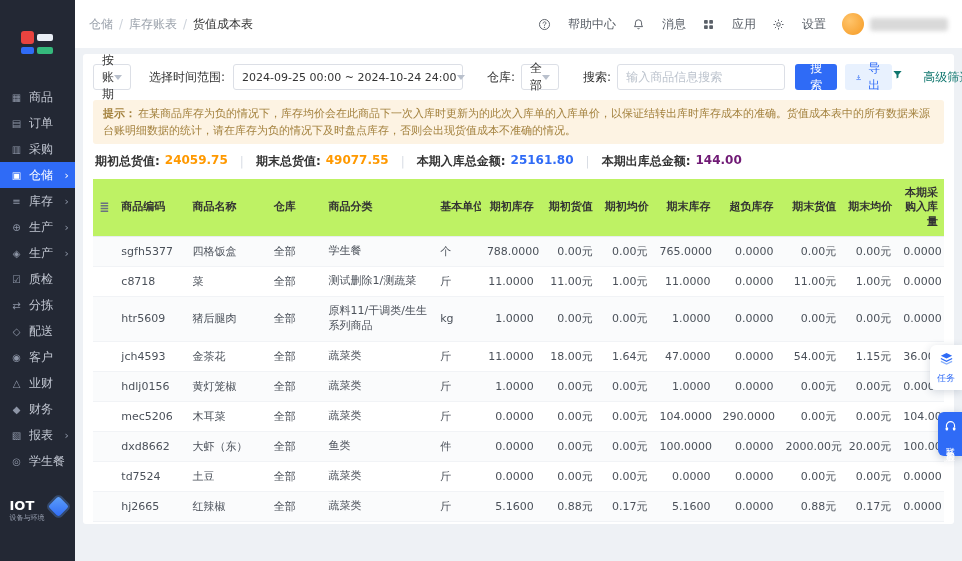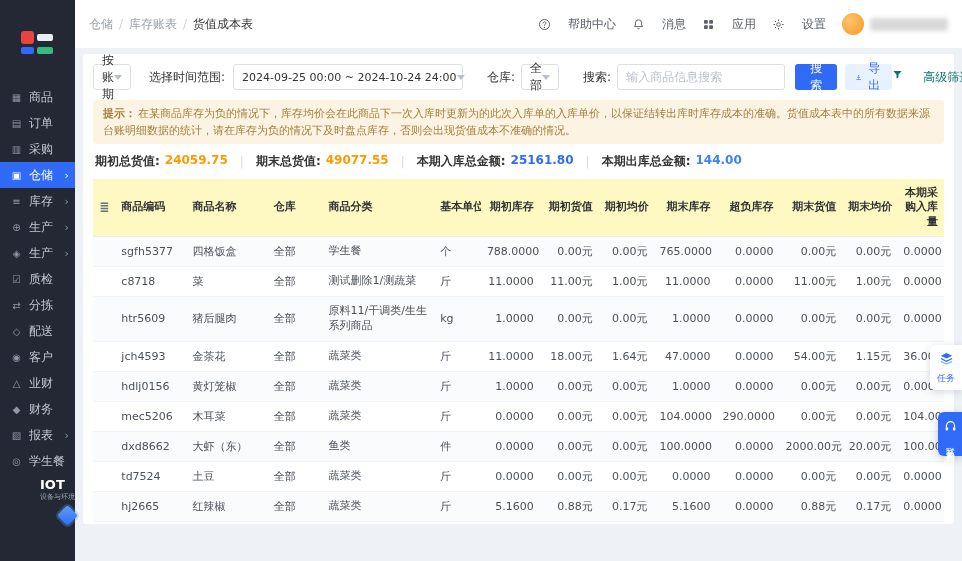--- a/index.html
+++ b/index.html
@@ -14,21 +14,21 @@
   .ls1 { width:13px; height:13px; background:#e8433f; border-radius:3px; }
   .ls2 { width:16px; height:7px; background:#e9eef5; border-radius:2px; }
   .ls3 { width:13px; height:7px; background:#2f6bf6; border-radius:2px; }
   .ls4 { width:16px; height:7px; background:#35b97c; border-radius:2px; }
   .menu-item { height:26px; display:flex; align-items:center; padding:0 6px 0 10px; font-size:12px; cursor:pointer; position:relative; }
   .menu-item .micon { width:13px; flex:0 0 13px; margin-right:6px; font-size:10px; color:#8d95a6; text-align:center; }
   .menu-item.active { background:#2f6bf6; color:#fff; }
   .menu-item.active .micon { color:#fff; }
   .menu-arrow { position:absolute; right:6px; font-size:11px; color:#8d95a6; }
   .menu-item.active .menu-arrow { color:#fff; }
-  .sidebar-footer { position:absolute; left:0; right:0; bottom:38px; display:flex; align-items:flex-end; justify-content:center; gap:6px;flex-direction:column; }
+  .sidebar-footer { position:absolute; left:0; right:0; bottom:38px; display:flex; align-items:flex-start; justify-content:center; gap:6px; }
   .iot-title { font-weight:bold; color:#fff; font-size:13px; line-height:1.1; }
   .iot-sub { font-size:7px; color:#9aa2b2; white-space:nowrap; }
   .iot-diamond { width:15px; height:15px; background:linear-gradient(135deg,#5ea0f8,#2f6bf6); transform:rotate(45deg); border-radius:3px; box-shadow:0 0 0 2px rgba(95,160,248,.3); }
 
   
   .main { flex:1; min-width:0; display:flex; flex-direction:column; background:#eef1f5; }
   .topbar { height:48px; flex:0 0 48px; background:#fff; display:flex; align-items:center; padding:0 14px; }
   .breadcrumb { display:flex; align-items:center; gap:6px; font-size:12px; color:#9aa1ab; }
   .breadcrumb .sep { color:#ccd2da; }
   .breadcrumb .current { color:#333; }
@@ -61,21 +61,21 @@
   .advanced svg { width:11px; height:11px; }
 
   .notice { background:#fdf3e3; border-radius:3px; padding:5px 10px; font-size:11px; line-height:1.55; color:#a3813d; }
   .notice b { font-weight:bold; margin-right:2px; }
 
   .summary { display:flex; align-items:center; gap:12px; padding:9px 2px; font-size:12px; color:#333; }
   .sum-item { display:flex; gap:5px; font-weight:600; }
   .sum-sep { color:#d8dde4; }
 
   table { width:100%; border-collapse:collapse; table-layout:fixed; }
-  th { background:#fef9c3; color:#333; font-size:11px; font-weight:700; padding:7px 6px; line-height:1.3; border-bottom:1px solid #e8ecf1; text-align:left; vertical-align:middle; white-space:nowrap; overflow:hidden; }
+  th { background:#bef264; color:#333; font-size:11px; font-weight:700; padding:7px 6px; line-height:1.3; border-bottom:1px solid #e8ecf1; text-align:left; vertical-align:middle; white-space:nowrap; overflow:hidden; }
   td { font-size:11px; color:#4b515a; padding:7px 6px; border-bottom:1px solid #f1f3f6; white-space:nowrap; overflow:hidden; background:#fff; }
   th.wrapcol, td.wrapcol { white-space:normal; }
   td.wrapcol { line-height:1.35; }
   tbody tr:nth-child(odd) td { background:#fafbfc; }
   .th-icon { font-size:12px; color:#6a7280; cursor:pointer; }
 
   .pager { display:flex; align-items:center; justify-content:flex-end; gap:8px; padding:11px 6px 0; font-size:12px; color:#6a7078; }
 
   
   .float-widget { position:absolute; z-index:40; }
@@ -283,21 +283,21 @@
               <span style="color: rgb(255, 153, 0);">49077.55</span>
             </span>
             <span class="sum-sep">|</span>
             <span class="sum-item">
               <span>本期入库总金额:</span>
               <span style="color: rgb(47, 107, 246);">25161.80</span>
             </span>
             <span class="sum-sep">|</span>
             <span class="sum-item">
               <span>本期出库总金额:</span>
-              <span style="color: #3b82f6; text-align: right;">144.00</span>
+              <span style="color: #701a75; text-align: right;">144.00</span>
             </span>
           </div>
 
         <table>
           <colgroup id="cols">
               <col style="width: 22px;">
               <col style="width: 70px;">
               <col style="width: 80px;">
               <col style="width: 54px;">
               <col style="width: 110px;">

